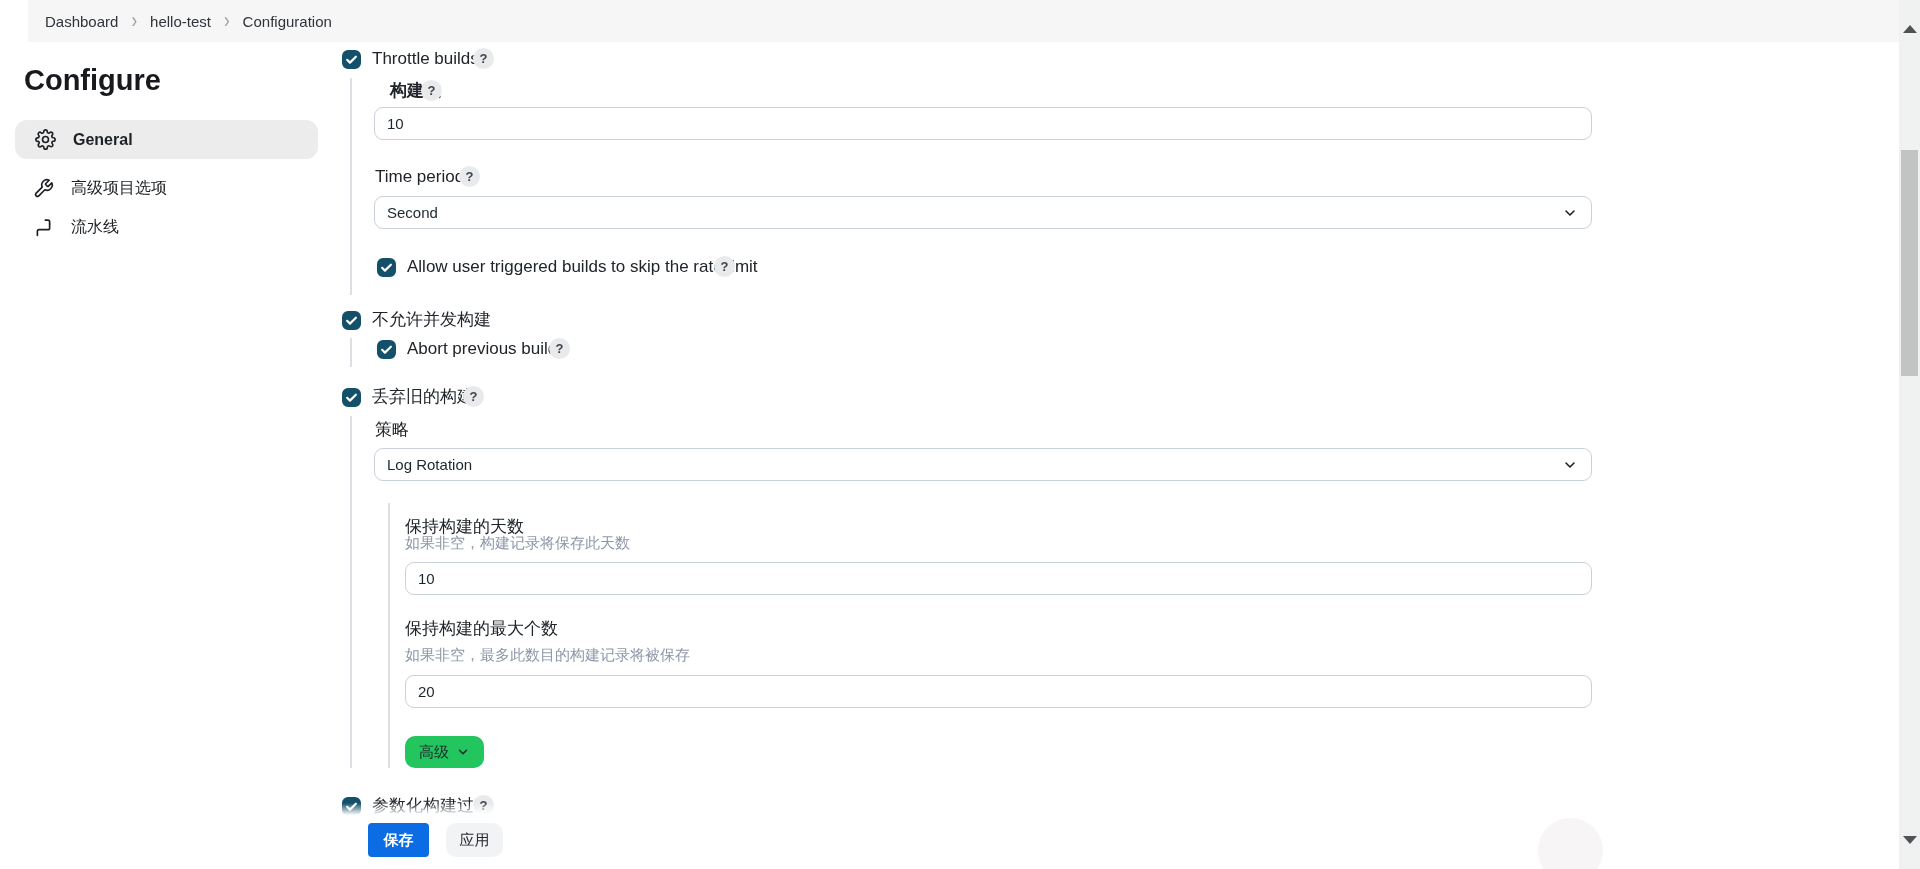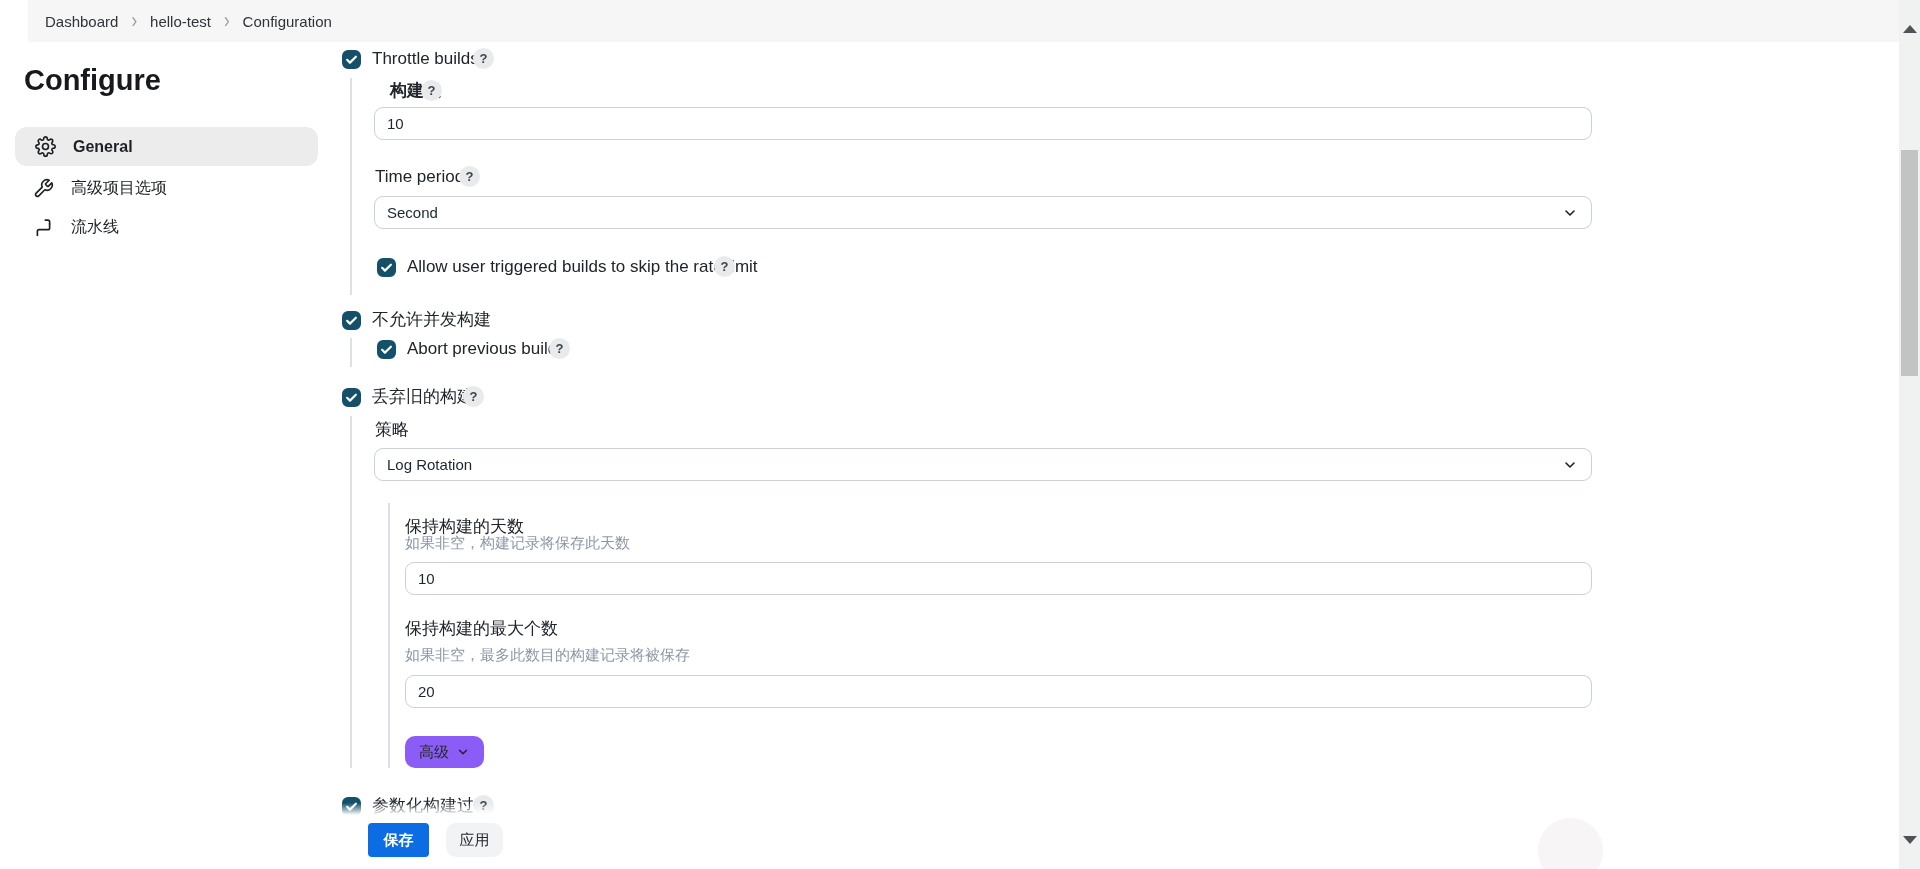--- a/index.html
+++ b/index.html
@@ -42,21 +42,21 @@
     color:#3e4349; font-size:13px; font-weight:700; line-height:21px; text-align:center; cursor:pointer; }
   .tinput { position:absolute; height:33px; border:1.6px solid #cbd1d8; border-radius:9px;
     background:#fff; font-size:15px; color:#1c2630; padding:12px 12px;
     font-family:"Liberation Sans","DejaVu Sans",sans-serif; }
   .tselect { position:absolute; height:33px; border:1.6px solid #cbd1d8; border-radius:9px; background:#fff;
     display:flex; align-items:center; padding:0 12px; font-size:15px; color:#1c2630; cursor:pointer; }
   .tselect .chev { position:absolute; right:13px; top:8px; width:16px; height:16px; }
   .guide { position:absolute; width:2px; background:#dcdfe3; }
 
   .adv-btn { position:absolute; left:405px; top:736px; height:32px; border-radius:10px;
-    background:#8b5cf6; display:flex; align-items:center; padding:0 14px; gap:7px;
+    background:#22c55e; display:flex; align-items:center; padding:0 14px; gap:7px;
     font-size:15px; color:#23282d; cursor:pointer; }
   .adv-btn svg { width:14px; height:14px; }
 
   
   .bottom-fade { position:absolute; left:0; top:803px; width:1899px; height:12px;
     background:linear-gradient(rgba(255,255,255,0), #ffffff); }
   .bottom-bar { position:absolute; left:0; top:815px; width:1899px; height:54px; background:#ffffff; }
   .save-btn { position:absolute; left:368px; top:823px; width:61px; height:34px; border:none;
     border-radius:4px; background:#0b6ce4; color:#fff; font-size:15px; font-weight:700; cursor:pointer;
     font-family:"Liberation Sans","DejaVu Sans",sans-serif; }
@@ -74,21 +74,21 @@
   <div class="topbar">
     <span class="crumb">Dashboard</span>
     <span class="crumb-sep">›</span>
     <span class="crumb">hello-test</span>
     <span class="crumb-sep">›</span>
     <span class="crumb">Configuration</span>
   </div>
 
   <div class="side-title">Configure</div>
 
-  <div class="side-item active" style="top:127px;padding-left:20px;">
+  <div class="side-item active" style="top:120px;padding-left:20px;">
     <svg viewBox="0 0 24 24" stroke-linecap="round" stroke-linejoin="round">
       <circle cx="12" cy="12" r="3.4"></circle>
       <path d="M19.4 15a1.65 1.65 0 0 0 .33 1.82l.06.06a2 2 0 1 1-2.83 2.83l-.06-.06a1.65 1.65 0 0 0-1.82-.33 1.65 1.65 0 0 0-1 1.51V21a2 2 0 1 1-4 0v-.09A1.65 1.65 0 0 0 9 19.4a1.65 1.65 0 0 0-1.82.33l-.06.06a2 2 0 1 1-2.83-2.83l.06-.06a1.65 1.65 0 0 0 .33-1.82 1.65 1.65 0 0 0-1.51-1H3a2 2 0 1 1 0-4h.09A1.65 1.65 0 0 0 4.6 9a1.65 1.65 0 0 0-.33-1.82l-.06-.06a2 2 0 1 1 2.83-2.83l.06.06a1.65 1.65 0 0 0 1.82.33H9a1.65 1.65 0 0 0 1-1.51V3a2 2 0 1 1 4 0v.09a1.65 1.65 0 0 0 1 1.51 1.65 1.65 0 0 0 1.82-.33l.06-.06a2 2 0 1 1 2.83 2.83l-.06.06a1.65 1.65 0 0 0-.33 1.82V9a1.65 1.65 0 0 0 1.51 1H21a2 2 0 1 1 0 4h-.09a1.65 1.65 0 0 0-1.51 1z"></path>
     </svg>
     <span class="lbl">General</span>
   </div>
 
   <div class="side-item" style="top:169px;">
     <svg viewBox="0 0 24 24" stroke-linecap="round" stroke-linejoin="round">
       <path d="M14.7 6.3a1 1 0 0 0 0 1.4l1.6 1.6a1 1 0 0 0 1.4 0l3.77-3.77a6 6 0 0 1-7.94 7.94l-6.91 6.91a2.12 2.12 0 0 1-3-3l6.91-6.91a6 6 0 0 1 7.94-7.94l-3.76 3.76z"></path>

